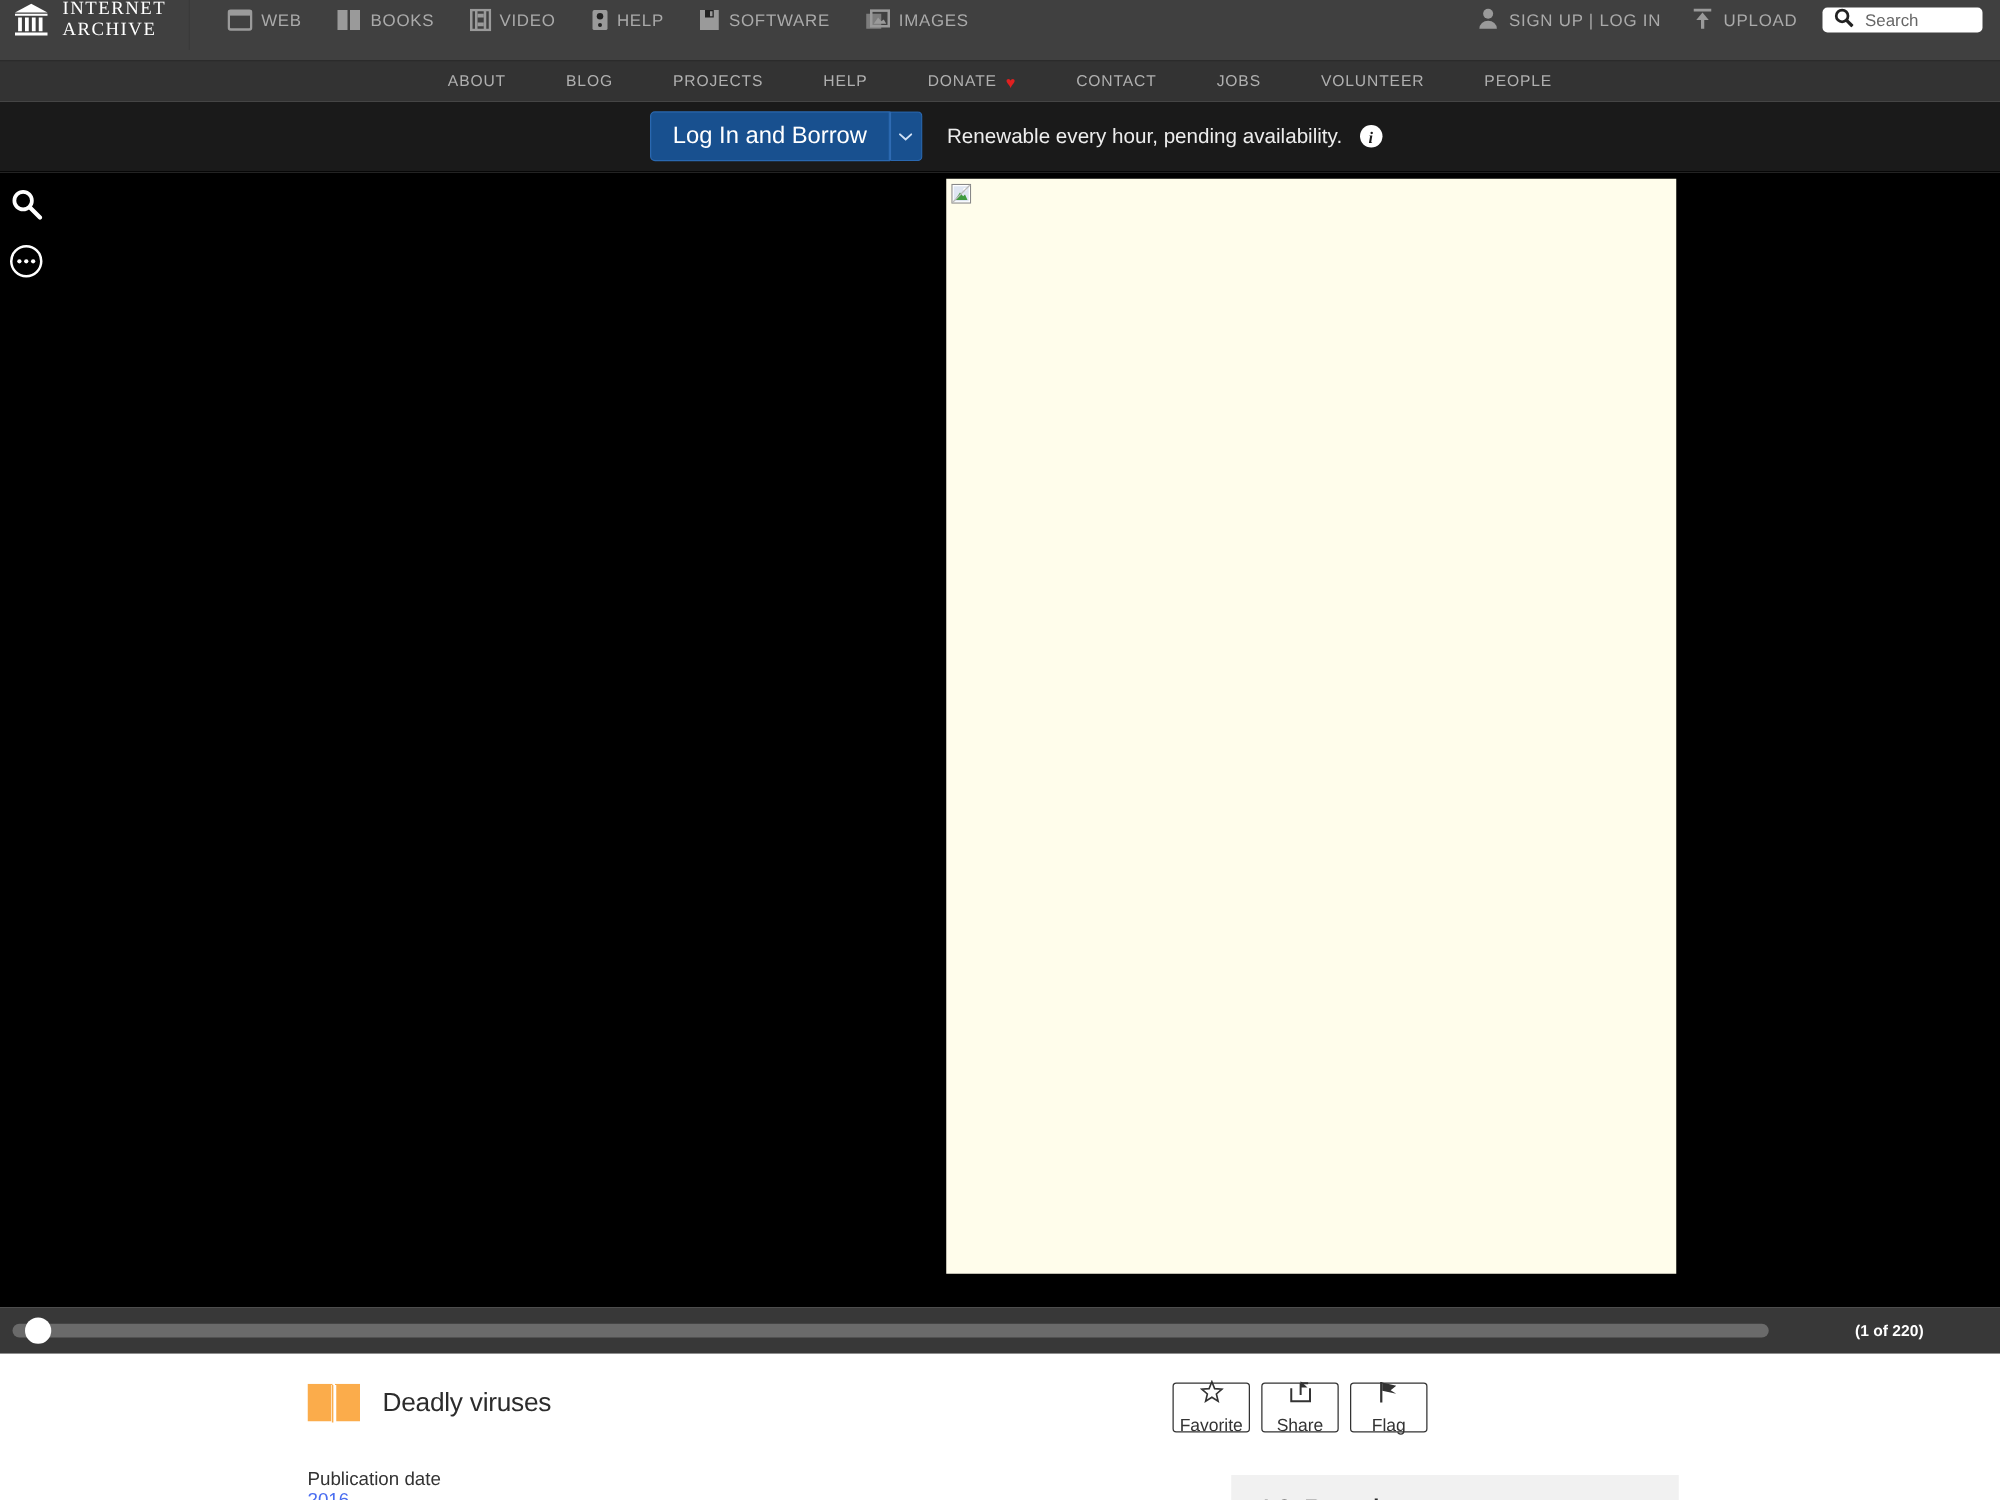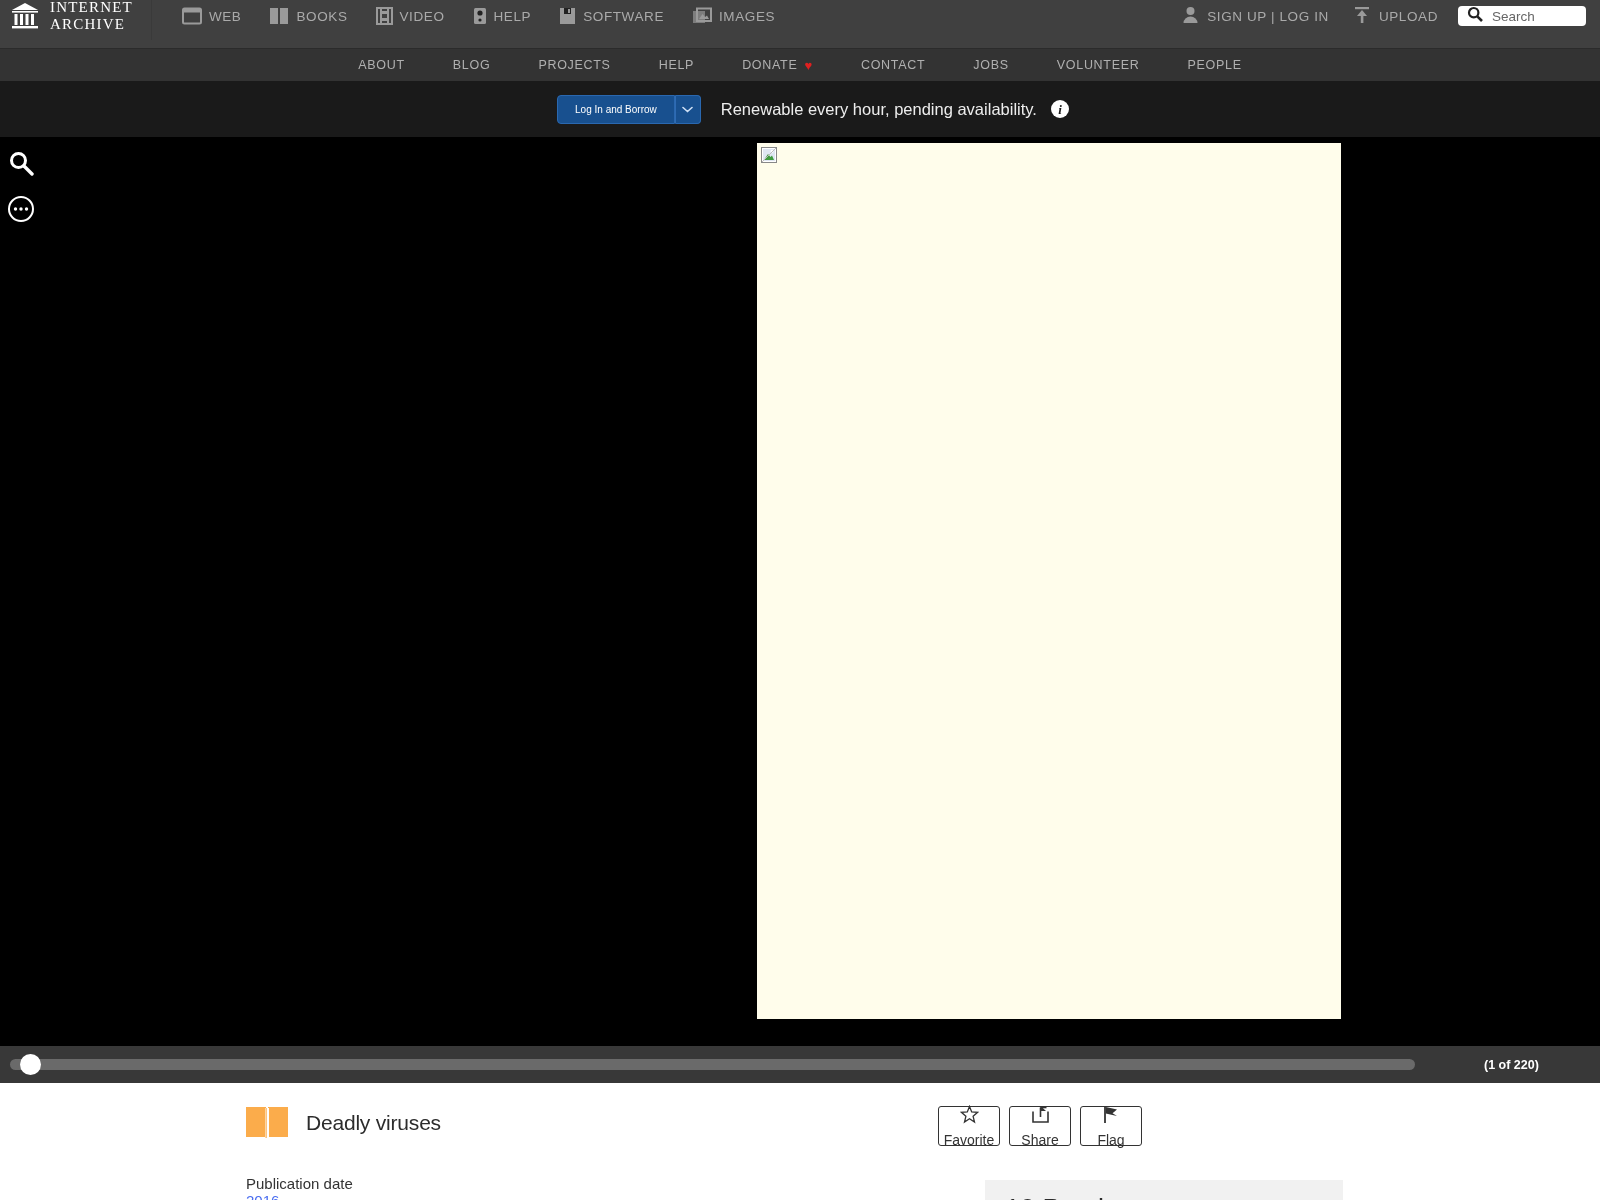--- a/index.html
+++ b/index.html
@@ -128,21 +128,21 @@
     align-items: center;
     justify-content: center;
     gap: 20px;
     border-bottom: 1px solid #000;
   }
   .borrow-group { display: flex; align-items: stretch; }
   .borrow-btn {
     background: #18508f;
     color: #ffffff;
     border: 1px solid #2a68b0;
-    font-size: 10px;
+    font-size: 19px;
     font-family: "Liberation Sans", sans-serif;
     padding: 8px 17px;
     border-radius: 4px 0 0 4px;
     cursor: pointer;
     margin-left: 26px;
   }
   .borrow-caret {
     background: #18508f;
     border: 1px solid #2a68b0;
     border-left: 1px solid #2f6bb3;

